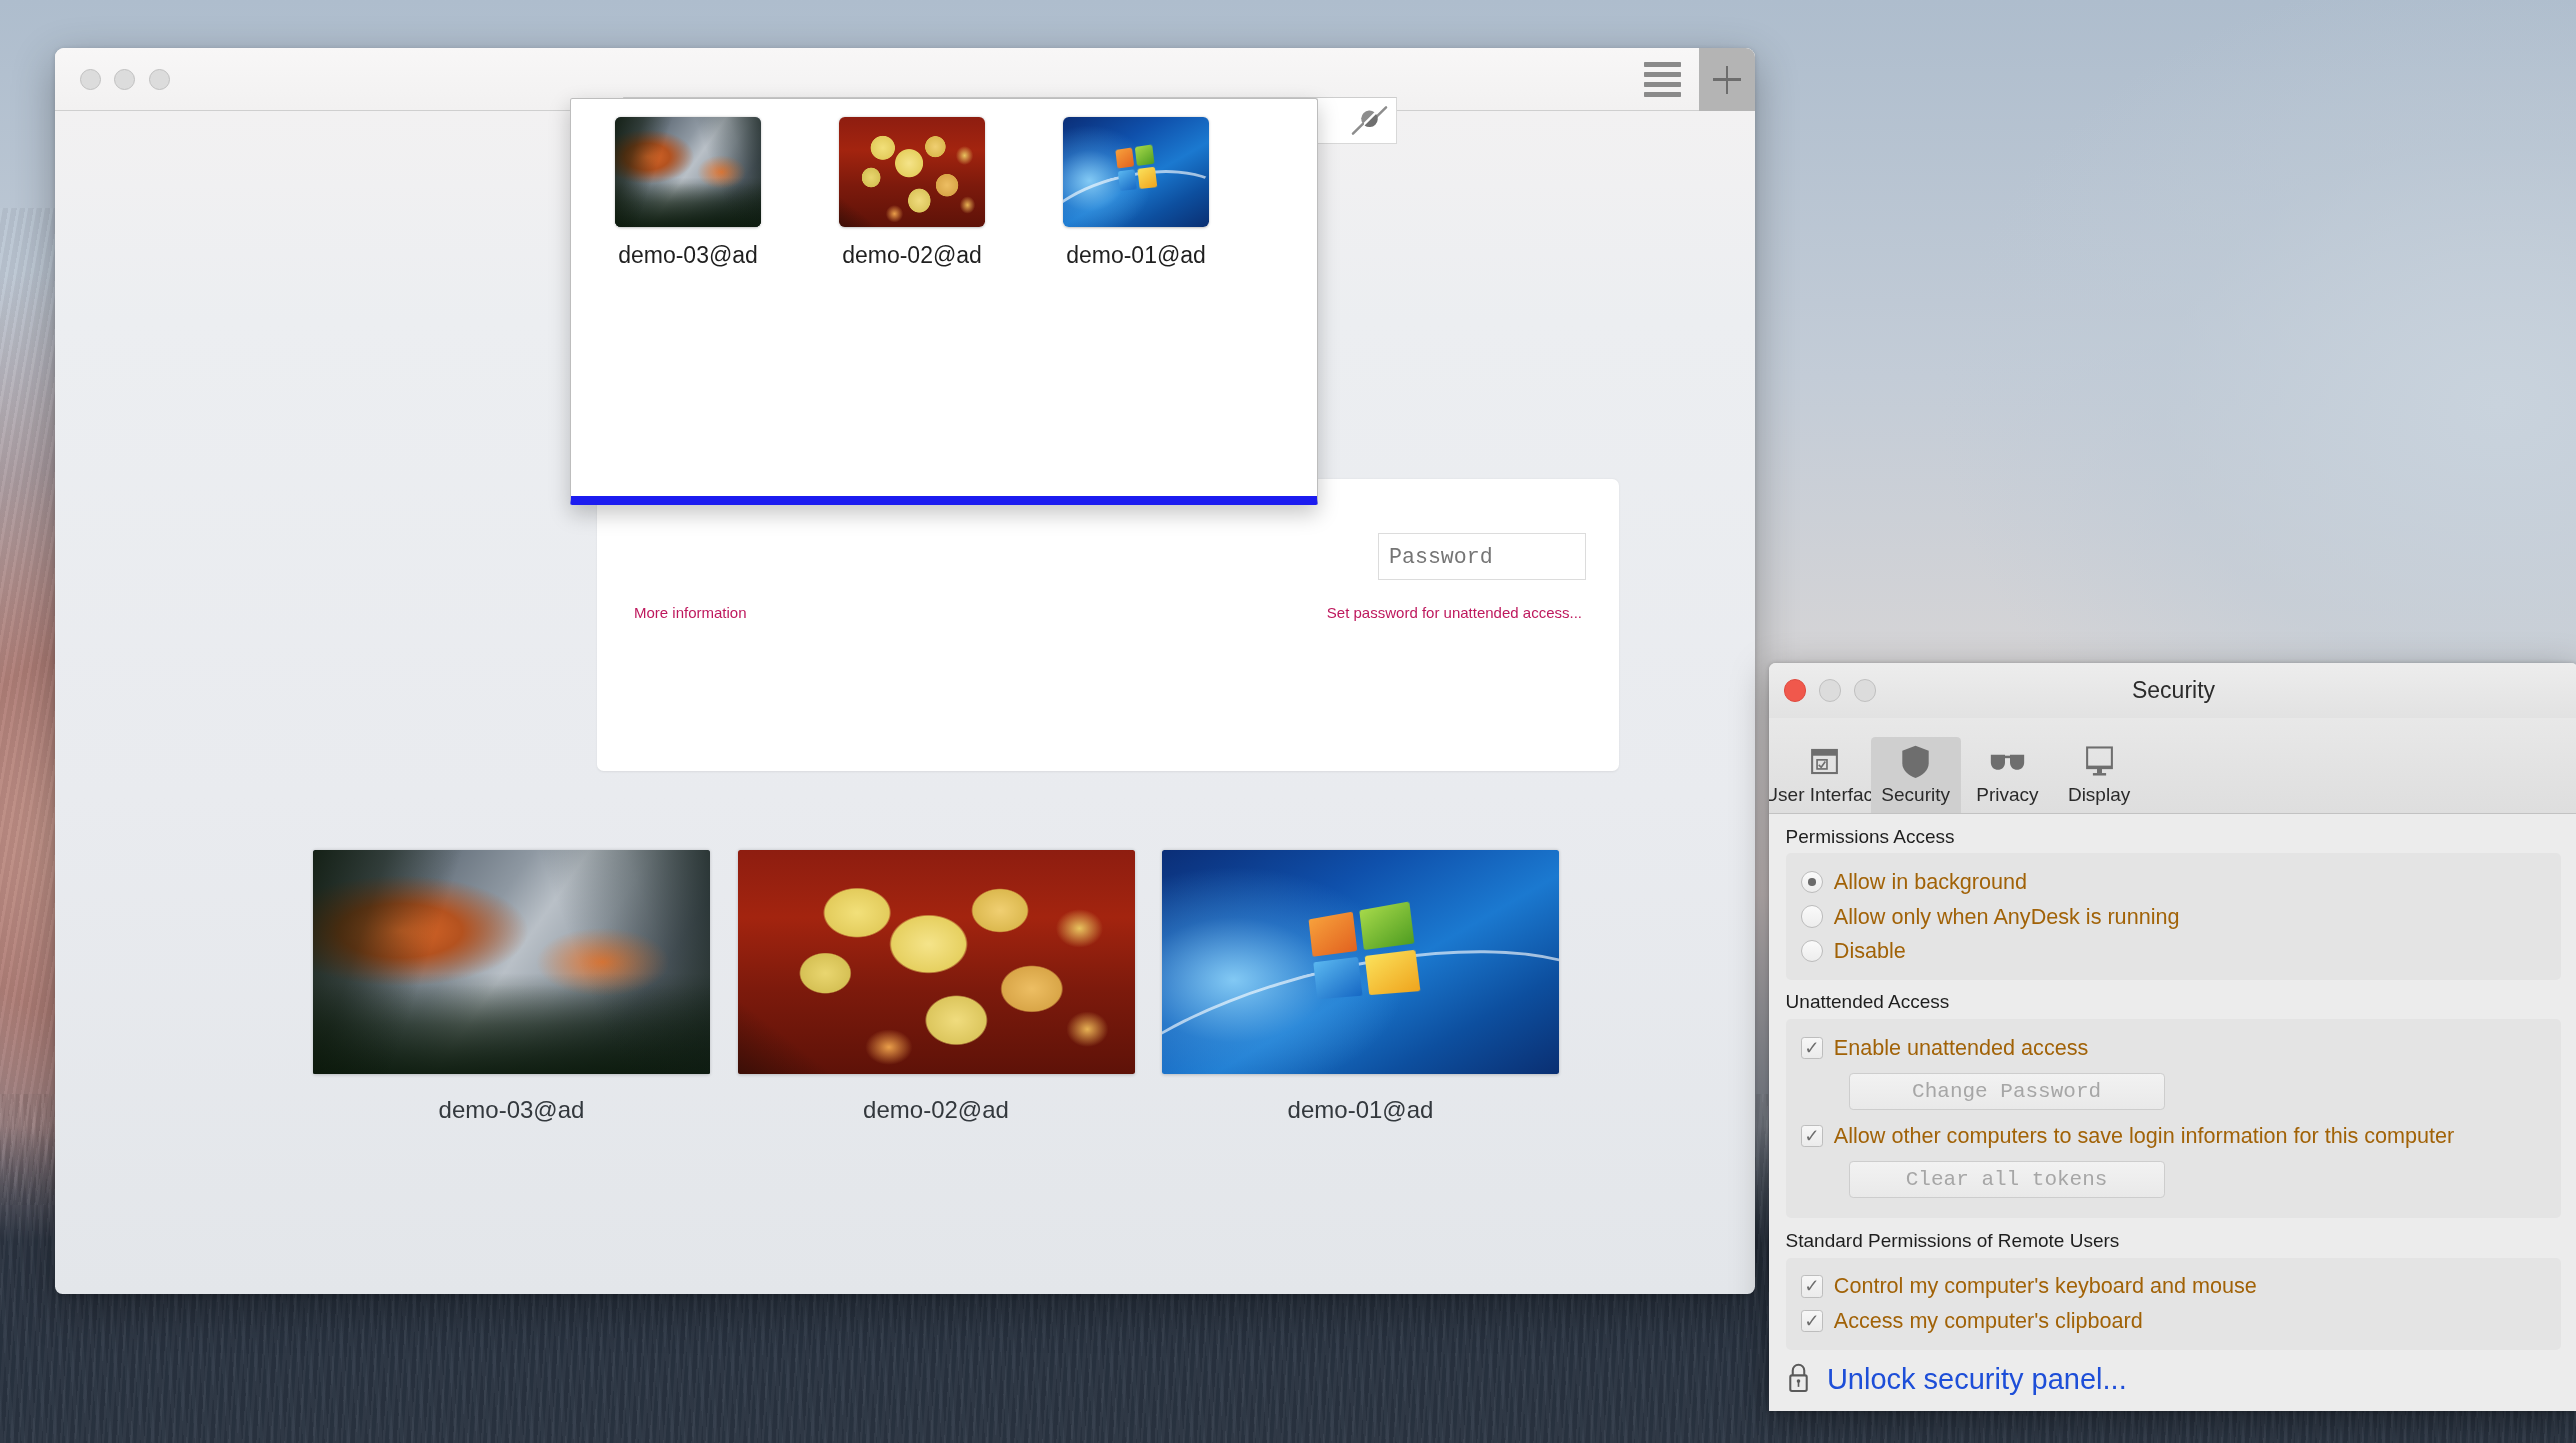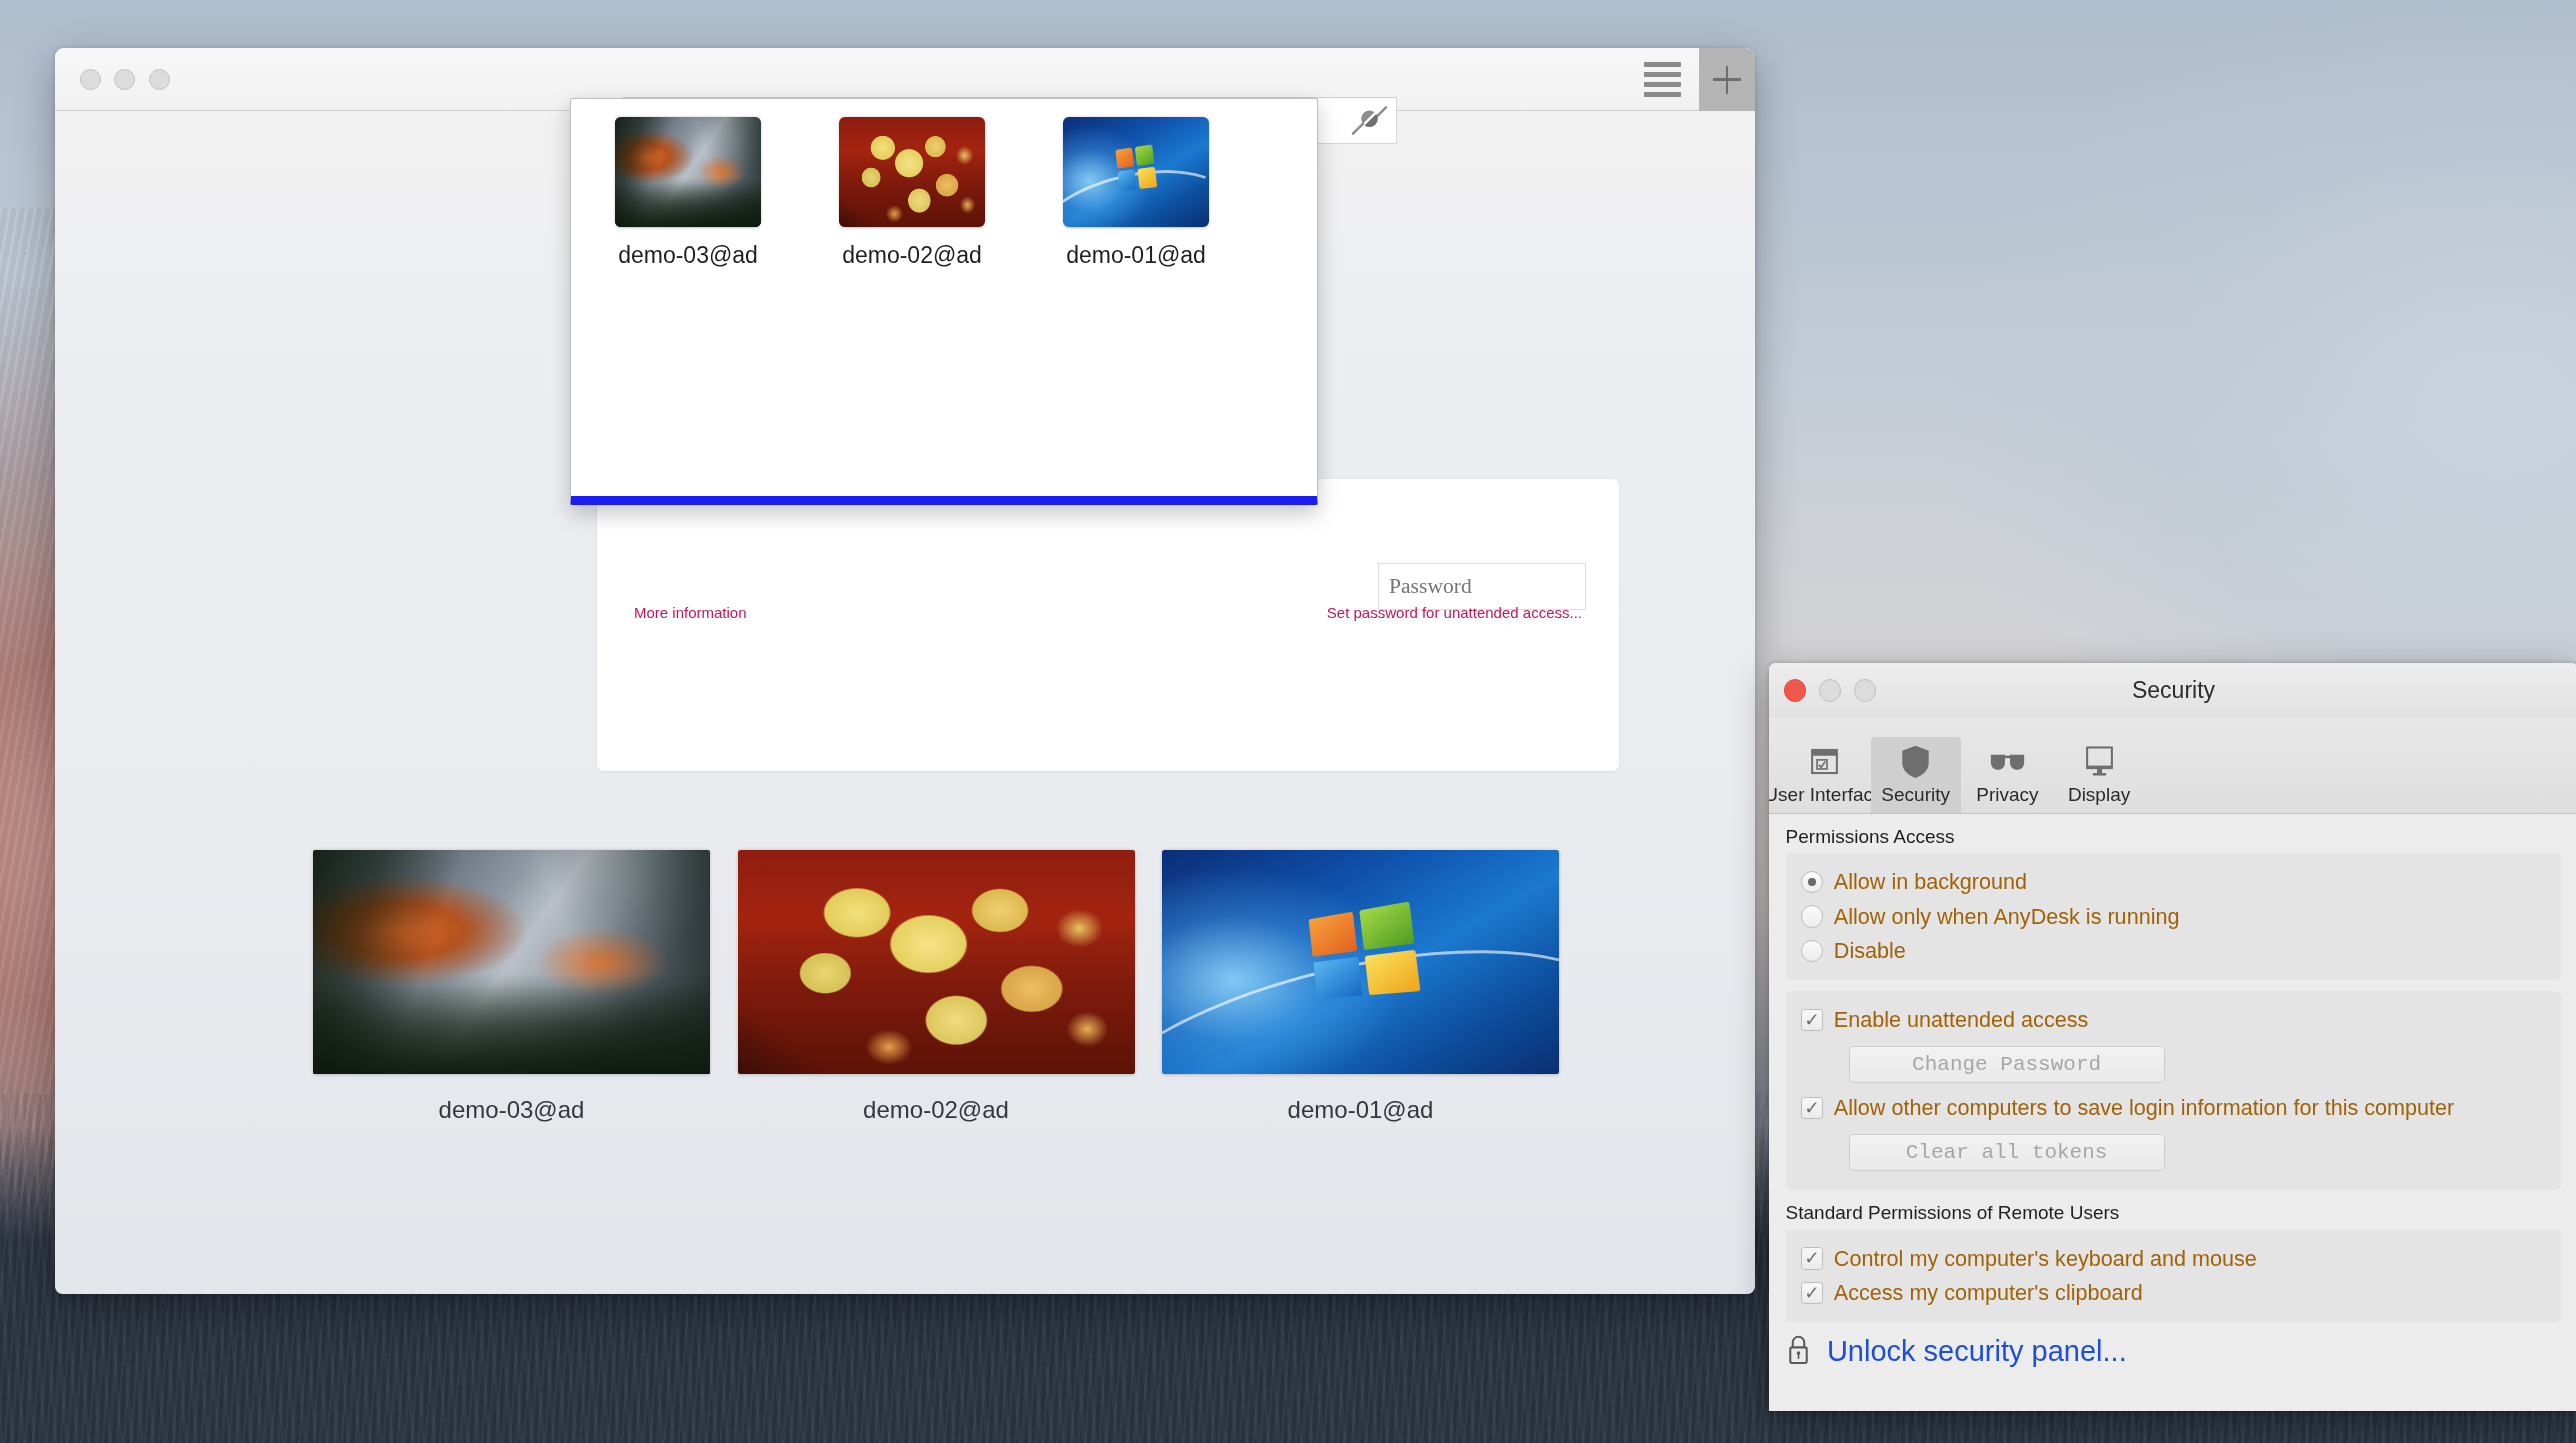--- a/index.html
+++ b/index.html
@@ -113,23 +113,23 @@
     font-size: 39px; color: #3b3b3b; white-space: nowrap;
   }
 
   #main-card {
     position: absolute; left: 542px; top: 368px;
     width: 1022px; height: 292px;
     background: #ffffff; border-radius: 6.6px;
     box-shadow: 0 0.8px 2.5px rgba(0,0,0,0.07);
   }
   #password-field {
-    position: absolute; right: 33px; top: 84px; width: 208px; height: 47px;
+    position: absolute; right: 33px; top: 54px; width: 208px; height: 47px;
     border: 0.8px solid #dcdcdc; background: #fff;
-    font-family: Liberation Serif, serif;
+    font-family: Liberation Mono, monospace;
     font-size: 21.6px; color: #a9a9a9; padding: 0 10px; outline: none;
   }
   #card-links {
     position: absolute; left: 37px; right: 37px; top: 125px;
     display: flex; justify-content: space-between; align-items: baseline;
   }
   .blue-link {
     color: #be185d; font-size: 15px; cursor: default;
     white-space: nowrap;
   }
@@ -485,20 +485,21 @@
         <span class="opt-label">Allow only when AnyDesk is running</span>
       </div>
       <div class="opt-row">
         <span class="radio"></span>
         <span class="opt-label">Disable</span>
       </div>
     </div>
   </div>
 
   <div class="section">
+    <div class="section-title">Unattended Access</div>
     <div class="section-box">
       <div class="opt-row">
         <span class="checkbox">✓</span>
         <span class="opt-label">Enable unattended access</span>
       </div>
       <button class="gray-button">Change Password</button>
       <div class="opt-row">
         <span class="checkbox">✓</span>
         <span class="opt-label">Allow other computers to save login information for this computer</span>
       </div>

